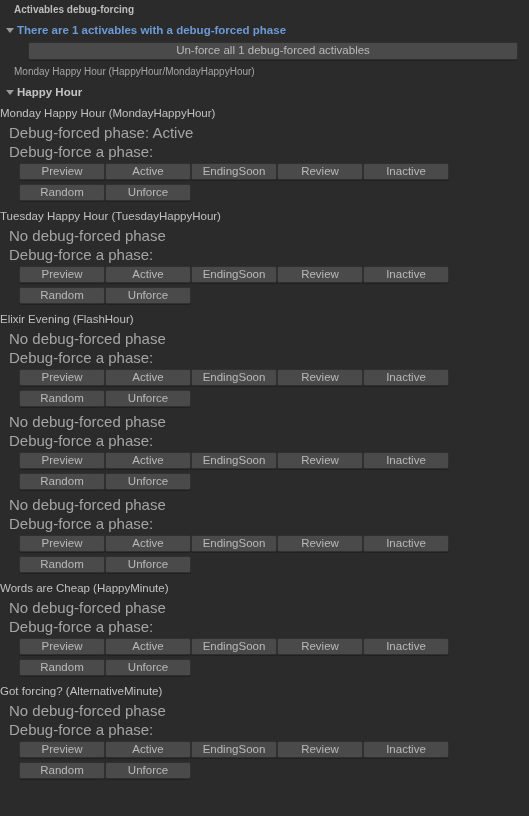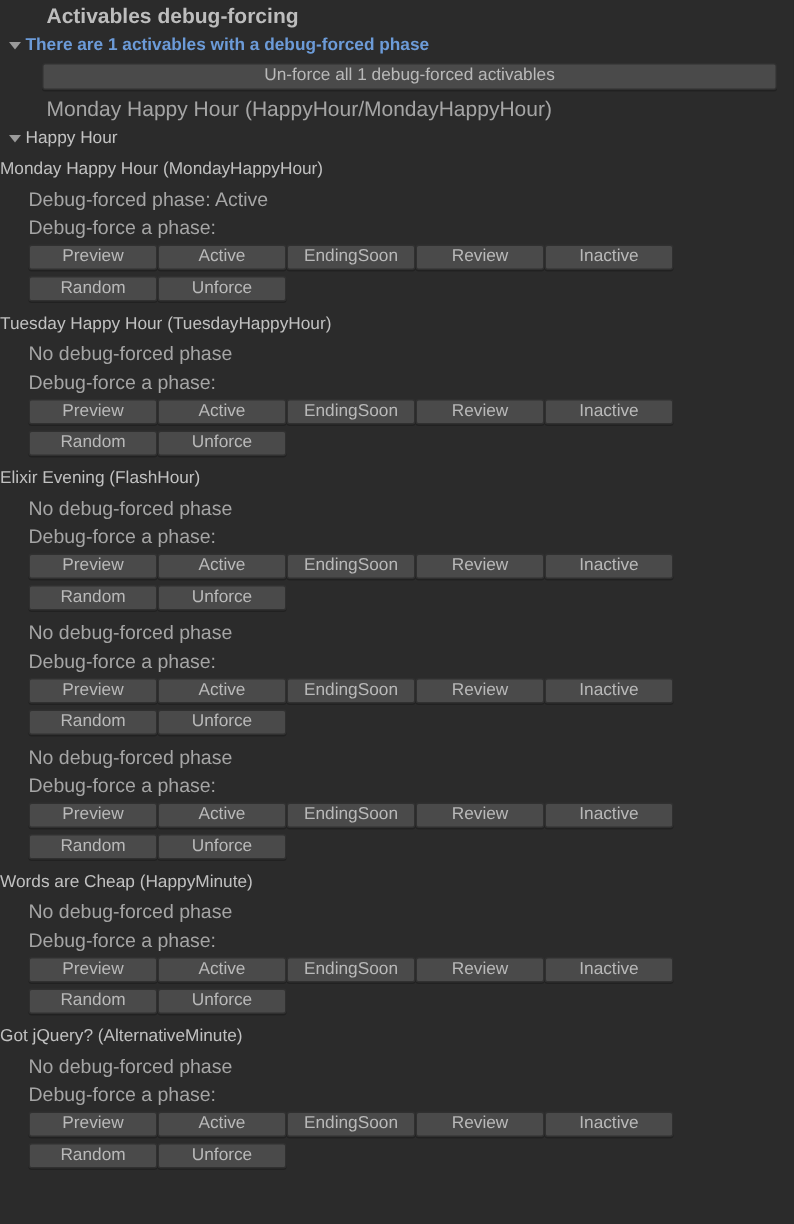--- a/index.html
+++ b/index.html
@@ -22,22 +22,22 @@
     background: #2b2b2b;
     position: relative;
   }
 
   
   .row {
     height: 20px;
     line-height: 20px;
     display: flex;
     align-items: center;
-    padding-left: 31px;
-    font-size: 14px;
+    padding-left: 14px;
+    font-size: 10px;
     color: #b4b4b4;
     white-space: nowrap;
   }
   .row.bold { font-weight: bold; color: #bdbdbd; }
   .row.dim  { color: #a5a5a5; }
 
   
   .foldout {
     height: 20px;
     line-height: 20px;
@@ -58,21 +58,21 @@
   }
   .tri i {
     display: block;
     width: 0; height: 0;
     border-left: 4.5px solid transparent;
     border-right: 4.5px solid transparent;
     border-top: 5.5px solid #9a9a9a;
   }
   .foldout .lbl { font-weight: bold; }
   .foldout.link .lbl { color: #6c9bd8; font-weight: bold; }
-  .foldout.group .lbl { color: #c3c3c3; font-weight: normal; }
+  .foldout.group .lbl { color: #c3c3c3; font-weight: bold; }
 
   
   .btn {
     background: #4a4a4a;
     border: 1px solid #303030;
     border-radius: 2px;
     color: #b9b9b9;
     font-size: 11.5px;
     font-family: "Liberation Sans", sans-serif;
     text-align: center;
@@ -95,22 +95,22 @@
   }
   .wide-btn {
     width: 100%;
     height: 18px;
     text-align: center;
   }
 
   .phase-label {
     height: 19px;
     line-height: 19px;
-    padding-left: 19px;
-    font-size: 13px;
+    padding-left: 9px;
+    font-size: 15px;
     color: #a5a5a5;
     white-space: nowrap;
   }
 
   .btnrow {
     display: flex;
     padding-left: 19px;
     height: 21px;
     align-items: center;
     gap: 0;
@@ -258,21 +258,21 @@
           <button class="btn b-review">Review</button>
           <button class="btn b-inactive">Inactive</button>
         </div>
         <div class="btnrow second">
           <button class="btn b-random">Random</button>
           <button class="btn b-unforce">Unforce</button>
         </div>
         <div class="spacer2"></div>
       </div>
       <div class="act-block">
-        <div class="act-title">Got jQuery? (AlternativeMinute)</div>
+        <div class="act-title">Got forcing? (AlternativeMinute)</div>
         <div class="phase-label">No debug-forced phase</div>
         <div class="phase-label">Debug-force a phase:</div>
         <div class="btnrow">
           <button class="btn b-preview">Preview</button>
           <button class="btn b-active">Active</button>
           <button class="btn b-endingsoon">EndingSoon</button>
           <button class="btn b-review">Review</button>
           <button class="btn b-inactive">Inactive</button>
         </div>
         <div class="btnrow second">

